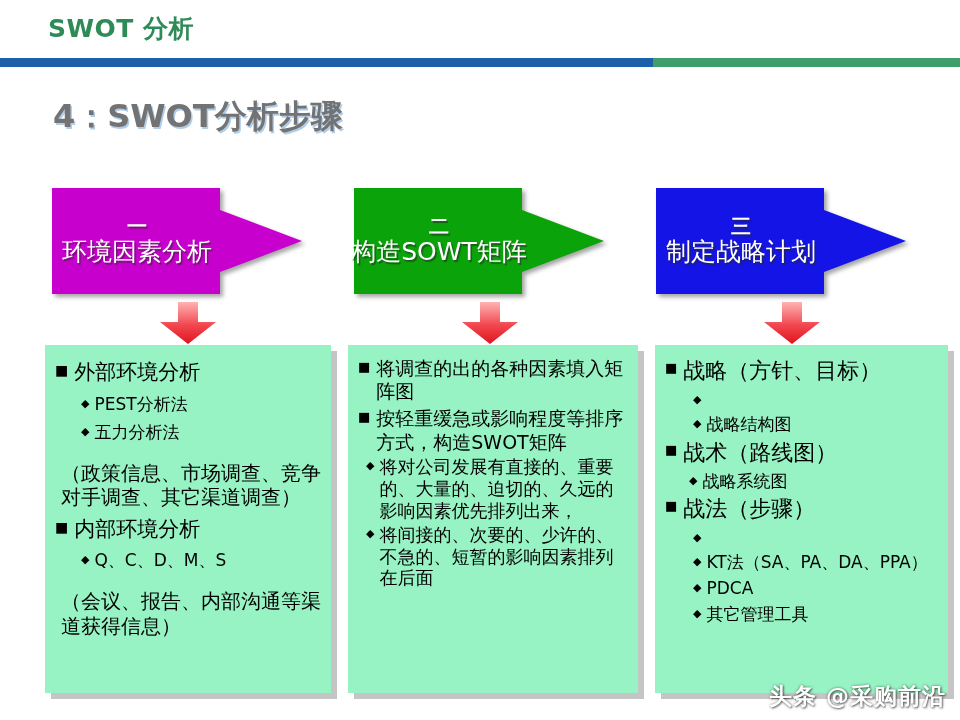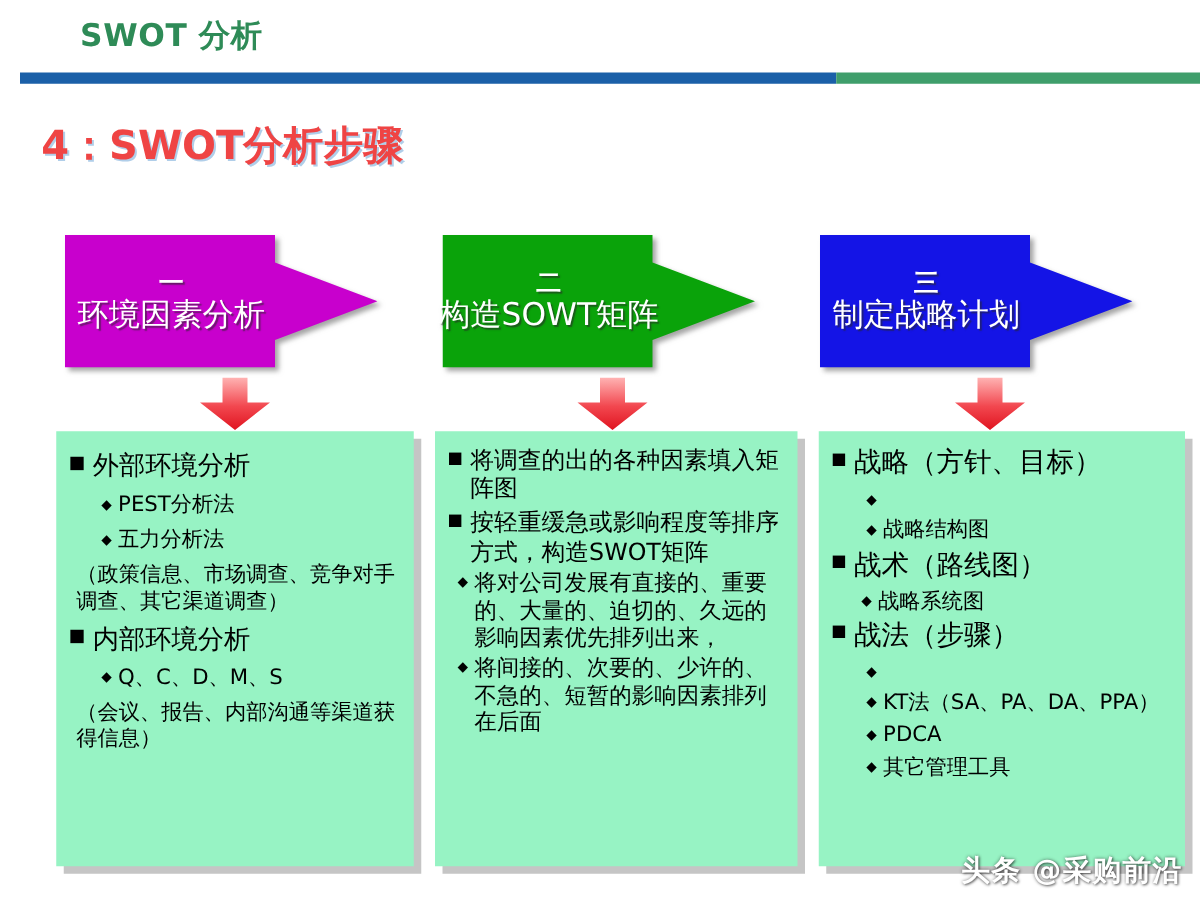--- a/index.html
+++ b/index.html
@@ -11,21 +11,21 @@
     height: 720px;
     background: #ffffff;
     font-family: "DejaVu Sans", "Liberation Sans", sans-serif;
     overflow: hidden;
     position: relative;
   }
 
   
   #slide-header {
     position: absolute;
-    left: 16px; top: 0;
+    left: 0; top: 0;
     width: 781px;
     height: 72px;
   }
   #header-title {
     position: absolute;
     left: 48px;
     top: 12px;
     font-size: 25px;
     font-weight: bold;
     color: #2e8b57;
@@ -47,25 +47,25 @@
   }
   #header-rule-green {
     width: 32%;
     height: 100%;
     background: #3f9e6b;
   }
 
   
   #slide-title {
     position: absolute;
-    left: 33px;
+    left: 53px;
     top: 95px;
     font-size: 32px;
     font-weight: bold;
-    color: #ef4444;
+    color: #737373;
     white-space: nowrap;
     text-shadow: 1.5px 1.5px 0 rgba(150,190,225,0.75);
   }
 
   
   #banner-row {
     position: absolute;
     left: 0;
     top: 188px;
     width: 960px;
@@ -158,21 +158,21 @@
     font-size: 11px;
     line-height: 1.75;
     margin-right: 5px;
   }
   .item-text { flex: 1 1 auto; }
 
   
   .lvl-head   { font-size: 21px; margin-top: 7px; }
   .lvl-head .bullet-sq { font-size: 14px; }
   .lvl-sub    { font-size: 17px; margin-top: 8px; padding-left: 26px; }
-  .lvl-plain  { font-size: 17px; margin-top: 7px; padding-left: 6px; }
+  .lvl-plain  { font-size: 20px; margin-top: 18px; padding-left: 6px; }
   .lvl-b2head { font-size: 19px; margin-top: 4px; }
   .lvl-b2sub  { font-size: 18px; margin-top: 2px; padding-left: 8px; }
   .lvl-b3head { font-size: 22px; margin-top: 5px; }
   .lvl-b3sub  { font-size: 17px; margin-top: 5px; padding-left: 28px; }
   .lvl-b3sub-tight { font-size: 17px; margin-top: 4px; padding-left: 24px; }
 
   
   #watermark {
     position: absolute;
     right: 14px;

